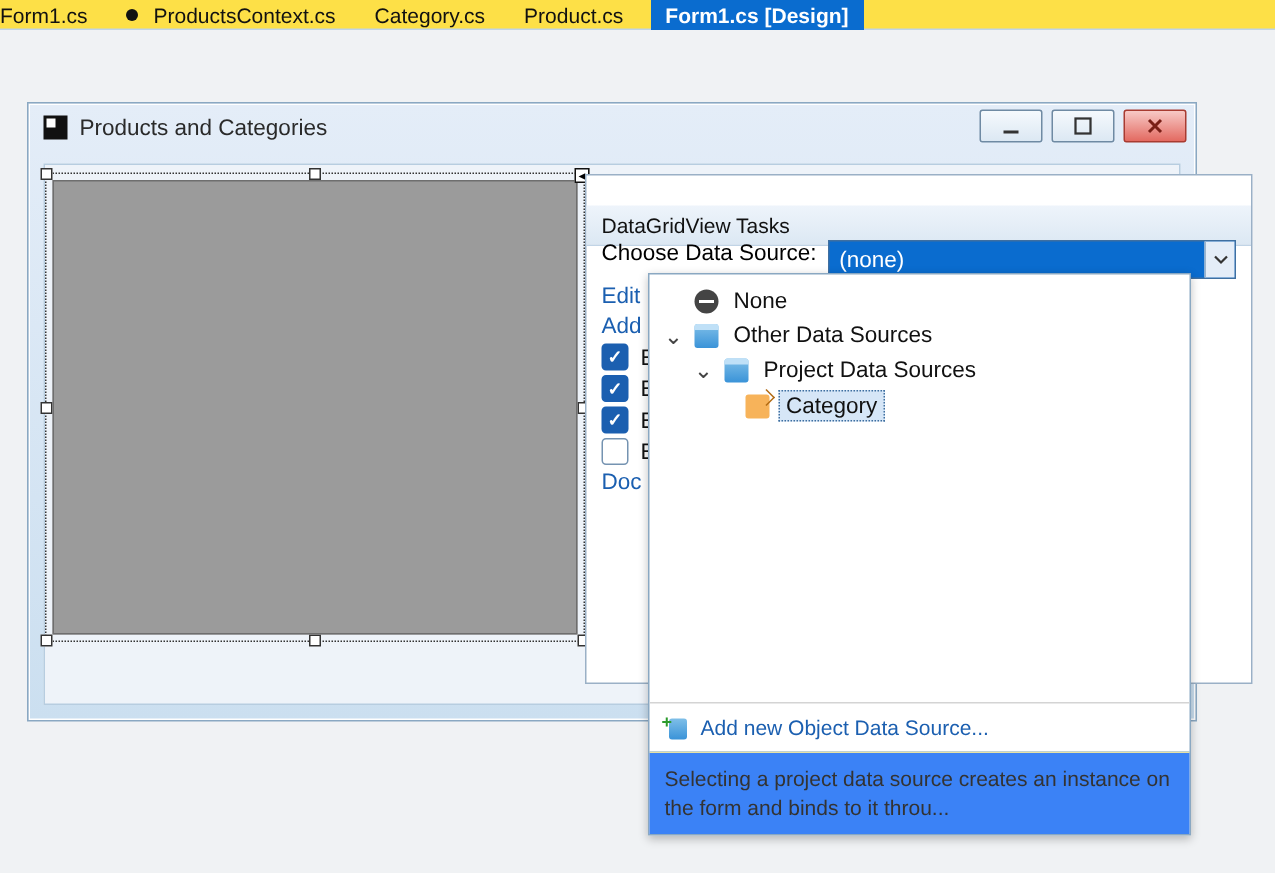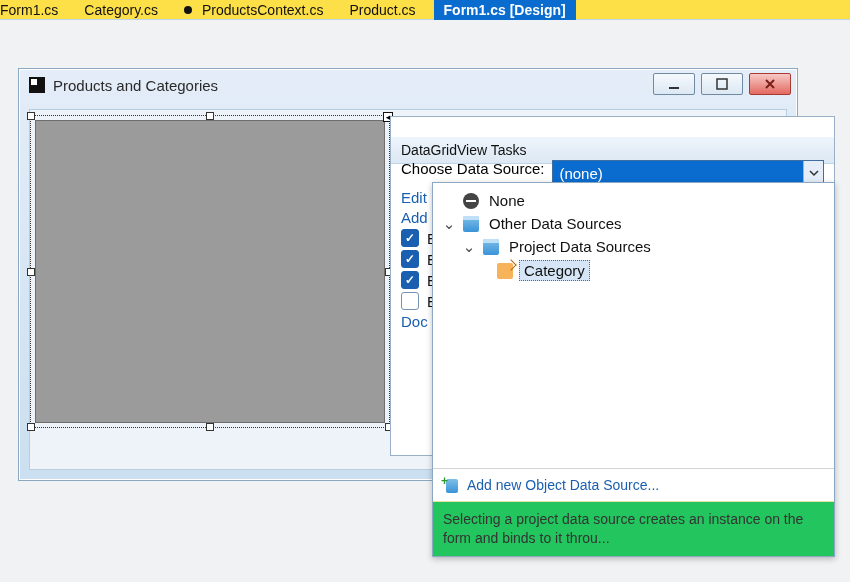--- a/index.html
+++ b/index.html
@@ -188,21 +188,21 @@
     background:#e4edf8;
     border-left:1px solid #9cb4cc;
     display:flex;align-items:center;justify-content:center;
     color:#333;
   }
 
   
   .ds-drop {
     position:absolute;
     left: 432px; top: 162px;
-    width: 403px; height: 375px;
+    width: 362px; height: 375px;
     background:#fff;
     border:1px solid #8aa8c2;
     box-shadow: 0 2px 6px rgba(0,0,0,0.25);
     display:flex; flex-direction:column;
   }
   .tree {
     flex:1; padding: 6px 8px; overflow:hidden;
   }
   .tnode { display:flex; align-items:center; gap:6px; padding:2px 0; font-size:15px; color:#111; }
   .tnode .exp { width:16px; text-align:center; color:#444; }
@@ -219,40 +219,40 @@
 
   .drop-footer1 {
     border-top:1px solid #d4d4d4;
     padding:8px 10px;
     display:flex; align-items:center; gap:8px;
   }
   .icn-add { width:16px; height:16px; display:inline-block; position:relative; }
   .icn-add .db { position:absolute; left:3px; top:2px; width:12px; height:14px; background:linear-gradient(#7fbfe8,#3a93d8); border-radius:2px; }
   .icn-add .plus { position:absolute; left:-2px; top:-3px; color:#2c9a2c; font-weight:700; font-size:12px; }
   .drop-footer2 {
-    background:#22c55e;
+    background:#3b82f6;
     border-top:1px solid #e6e2a6;
     padding:8px 10px;
     color:#333;
     line-height:1.35;
   }
 </style>
 </head>
 <body>
 
 <div class="tabbar">
   <div class="tab partial">
     <span>Form1.cs</span>
   </div>
   <div class="tab">
-    <span>Category.cs</span>
-  </div>
-  <div class="tab">
     <span class="unsaved-dot"></span>
     <span>ProductsContext.cs</span>
+  </div>
+  <div class="tab">
+    <span>Category.cs</span>
   </div>
   <div class="tab">
     <span>Product.cs</span>
   </div>
   <div class="tab active">
     <span>Form1.cs [Design]</span>
   </div>
 </div>
 
 <div class="canvas">

